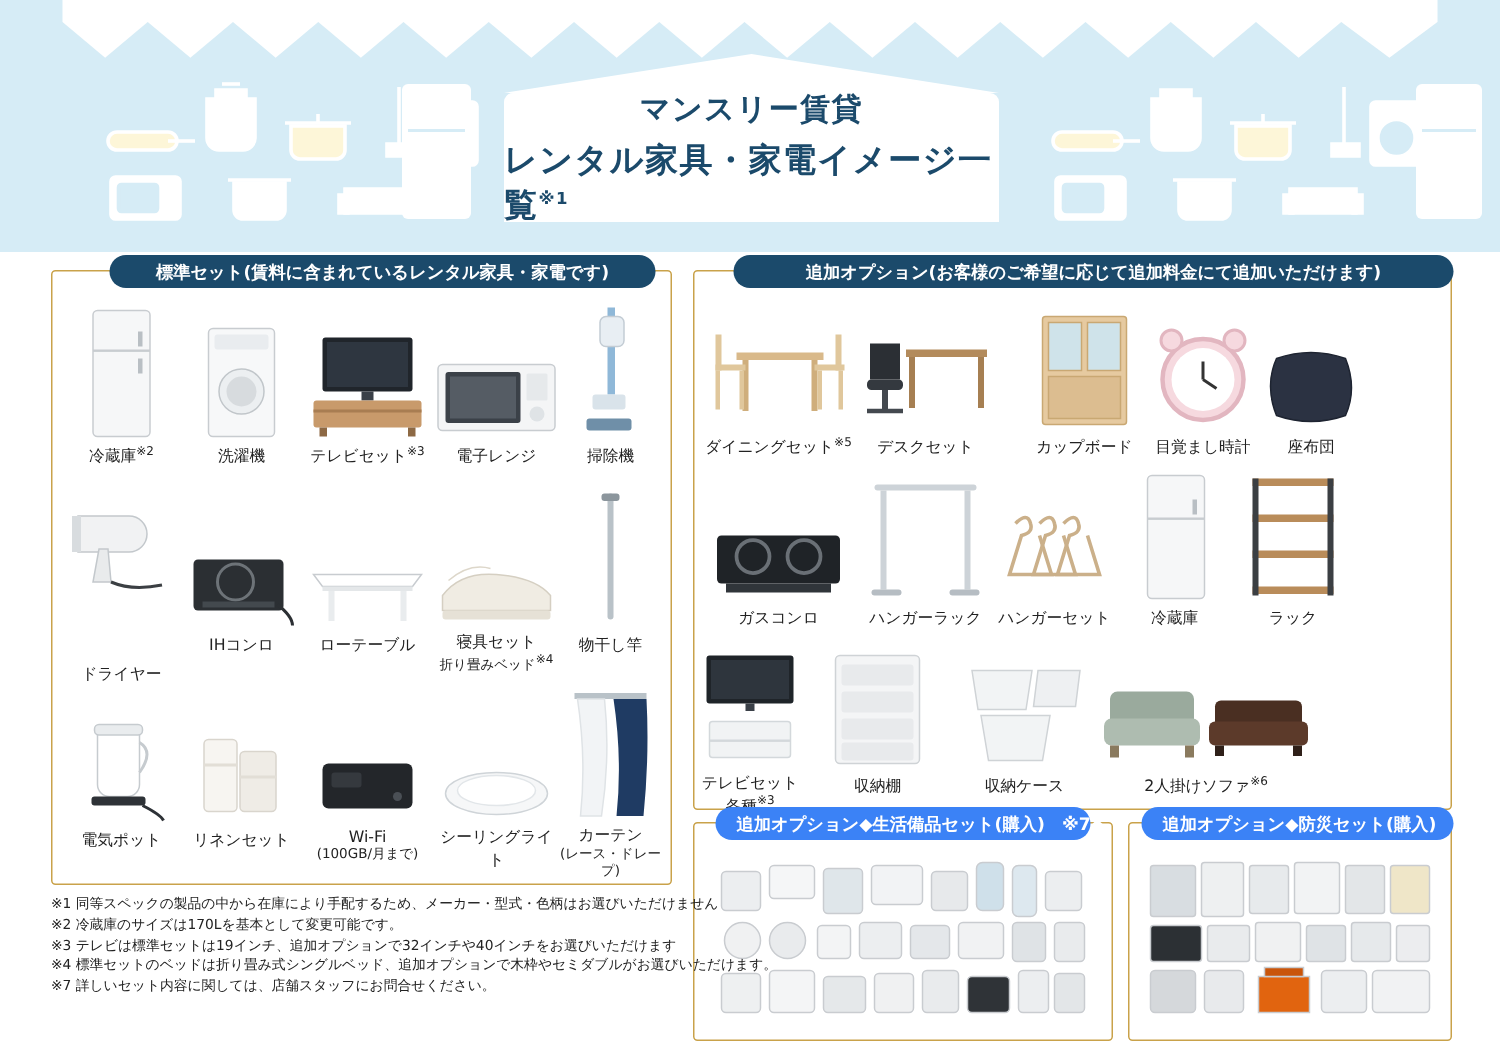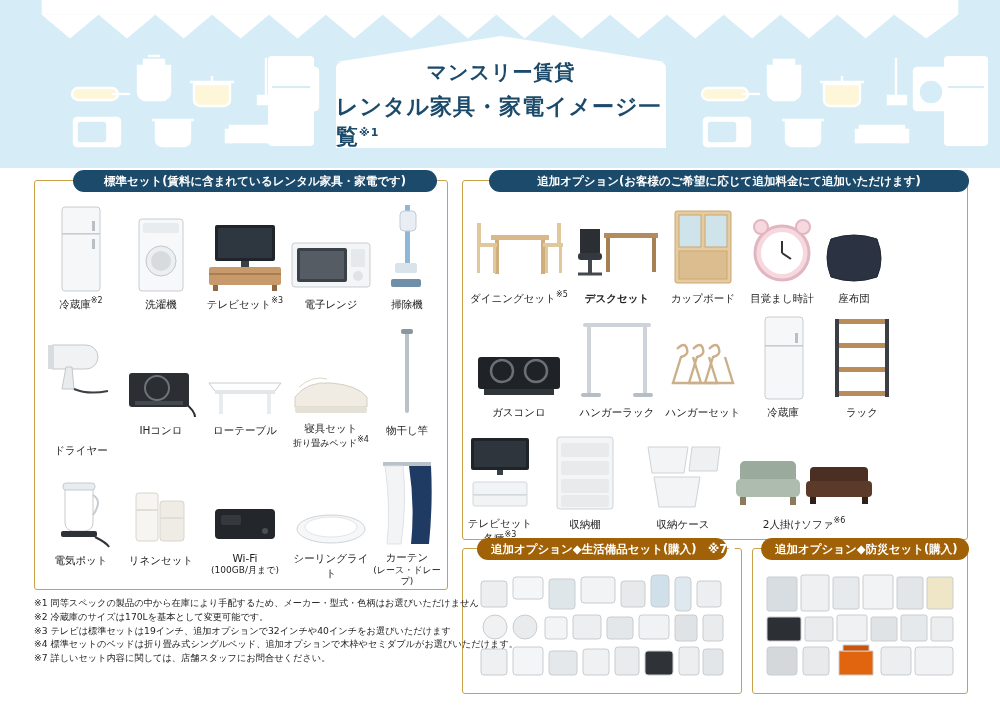--- a/index.html
+++ b/index.html
@@ -15,21 +15,21 @@
   .title-bubble:before{content:"";position:absolute;left:0;top:-26px;width:0;height:0;
     border-left:165px solid transparent;border-right:165px solid transparent;border-bottom:26px solid #ffffff;}
   .title-line1{font-size:20px;font-weight:bold;color:#1b4a6b;letter-spacing:1px;}
   .title-line2{font-size:22px;font-weight:bold;color:#1b4a6b;letter-spacing:1px;margin-top:6px;}
   .title-line2 .note{font-size:11px;vertical-align:super;}
 
   
   .panel{position:absolute;border:1px solid #c9a24a;background:#ffffff;border-radius:3px;}
   .panel-title{position:absolute;top:-11px;height:22px;line-height:22px;background:#1b4a6b;color:#fff;
     font-size:11.5px;font-weight:bold;border-radius:11px;text-align:center;white-space:nowrap;padding:0 14px;}
-  .panel-title.gold{background:#a16207;}
+  .panel-title.gold{background:#3b82f6;}
 
   .grid{display:flex;flex-wrap:wrap;}
   .cell{display:flex;flex-direction:column;align-items:center;justify-content:flex-start;}
   .thumb{display:flex;align-items:flex-end;justify-content:center;}
   .cap{font-size:10.5px;color:#222;text-align:center;line-height:1.25;margin-top:3px;}
   .cap .note{font-size:8px;vertical-align:super;}
   .cap .sub{display:block;font-size:9px;}
 
   
   .notes{position:absolute;left:34px;top:596px;width:420px;font-size:9.2px;color:#222;line-height:1.5;}
@@ -350,37 +350,37 @@
             <rect x="22" y="38" width="3" height="26" fill="#e0c79c"></rect>
             <rect x="72" y="34" width="20" height="4" fill="#e0c79c"></rect>
             <rect x="86" y="14" width="4" height="24" fill="#e0c79c"></rect>
             <rect x="74" y="38" width="3" height="26" fill="#e0c79c"></rect>
             <rect x="88" y="38" width="3" height="26" fill="#e0c79c"></rect>
           </svg>
         </div>
         <div class="cap"><span>ダイニングセット</span><span class="note">※5</span></div>
       </div>
 
-      <div class="cell" style="width:92px;height:110px;font-weight:bold;">
+      <div class="cell" style="width:92px;height:110px;">
         <div class="thumb" style="height:84px;">
           <svg width="86" height="78" viewBox="0 0 86 78">
             <rect x="30" y="24" width="54" height="5" fill="#b38b5c"></rect>
             <rect x="32" y="29" width="4" height="34" fill="#a67f52"></rect>
             <rect x="78" y="29" width="4" height="34" fill="#a67f52"></rect>
             <path d="M6 20 h20 v24 H6 Z" fill="#2b2f34"></path>
             <rect x="4" y="44" width="24" height="7" rx="3" fill="#34393f"></rect>
             <rect x="14" y="51" width="4" height="14" fill="#44494f"></rect>
             <path d="M4 65 h24" stroke="#44494f" stroke-width="3"></path>
           </svg>
         </div>
         <div class="cap"><span>デスクセット</span><span class="note"></span></div>
       </div>
 
 
-      <div class="cell" style="width:80px;height:110px;">
+      <div class="cell" style="width:80px;height:110px;margin-left:20px;">
         <div class="thumb" style="height:84px;">
           <svg width="68" height="80" viewBox="0 0 68 80">
             <rect x="6" y="4" width="56" height="72" rx="2" fill="#e6caa0" stroke="#c9a873"></rect>
             <rect x="10" y="8" width="22" height="32" fill="#cfe3ea" stroke="#c9a873"></rect>
             <rect x="36" y="8" width="22" height="32" fill="#cfe3ea" stroke="#c9a873"></rect>
             <rect x="10" y="44" width="48" height="28" fill="#dcbd90" stroke="#c9a873"></rect>
           </svg>
         </div>
         <div class="cap"><span>カップボード</span><span class="note"></span></div>
       </div>

